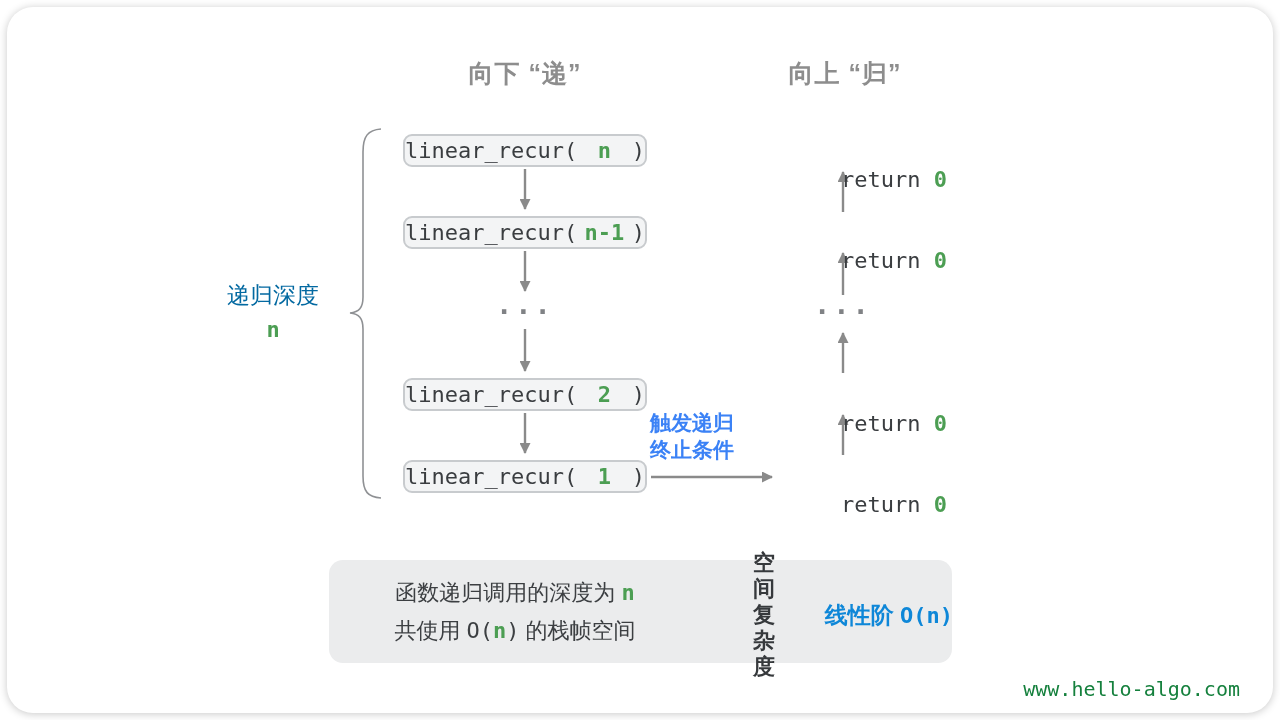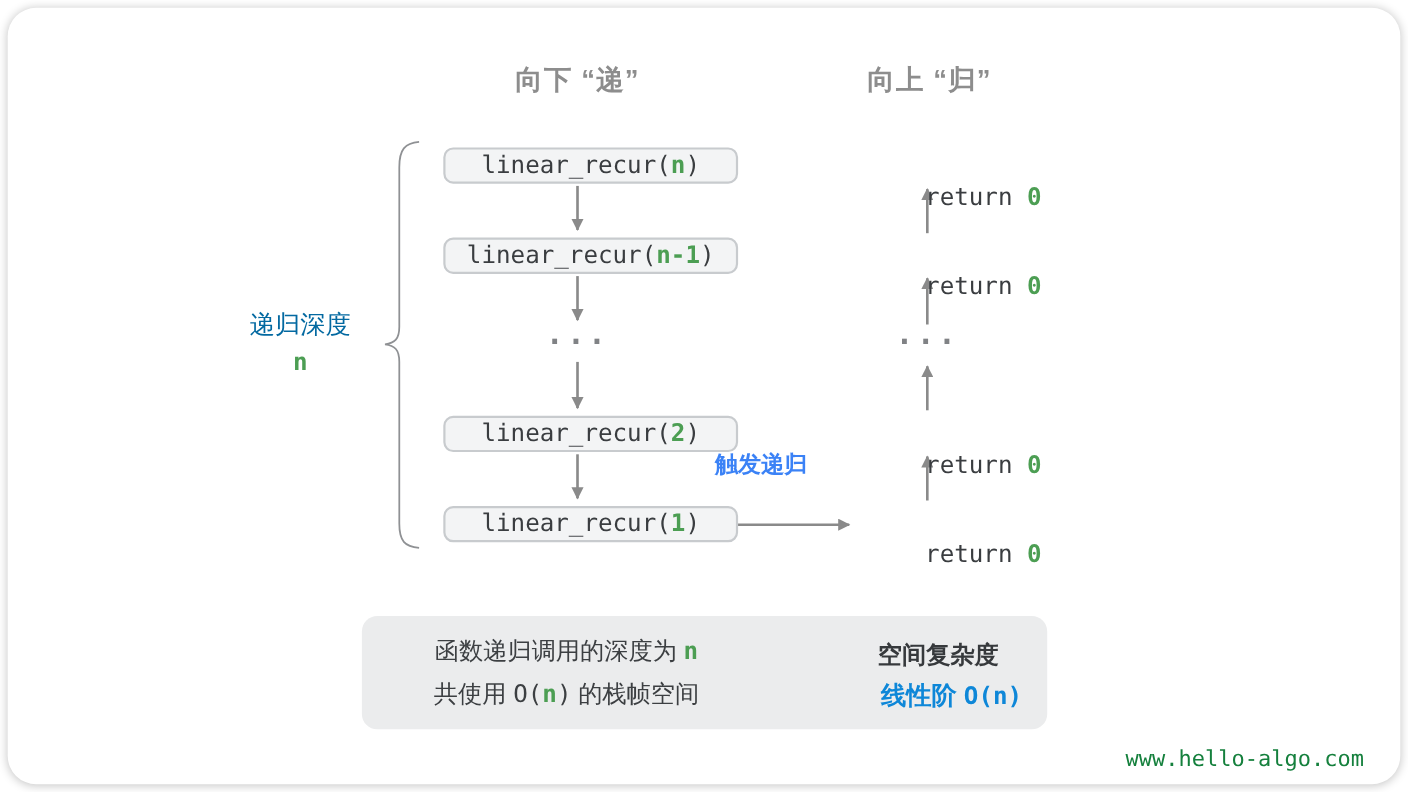--- a/index.html
+++ b/index.html
@@ -3,23 +3,23 @@
 <meta charset="utf-8">
 <style>
   html,body{margin:0;padding:0;background:#ffffff;}
   .stage{position:relative;width:1280px;height:720px;overflow:hidden;
          font-family:"Liberation Sans","DejaVu Sans",sans-serif;}
   .card{position:absolute;left:7px;top:7px;right:7px;bottom:7px;background:#ffffff;
         border-radius:26px;box-shadow:0 1px 9px rgba(0,0,0,0.22);}
   .mono{font-family:"DejaVu Sans Mono","Liberation Mono",monospace;}
   .hdr{position:absolute;top:57px;width:240px;height:32px;line-height:32px;text-align:center;
        font-size:25px;font-weight:bold;color:#8d8d8d;letter-spacing:1px;}
-  .call-box{position:absolute;left:403px;width:268px;height:33px;background:#f3f4f5;
+  .call-box{position:absolute;left:403px;width:244px;height:33px;background:#f3f4f5;
             border:2px solid #c8cbce;border-radius:9px;box-sizing:border-box;
-            display:flex;align-items:center;justify-content:center;
+            display:flex;align-items:center;justify-content:space-between;
             font-family:"DejaVu Sans Mono","Liberation Mono",monospace;
             font-size:22px;color:#3a3d40;white-space:pre;}
   .arg{font-weight:bold;color:#4c9e53;}
   .ret{position:absolute;left:788px;width:200px;height:30px;line-height:30px;text-align:left;
        font-family:"DejaVu Sans Mono","Liberation Mono",monospace;
        font-size:22px;color:#3a3d40;white-space:pre;}
   .ret .val{font-weight:bold;color:#4c9e53;}
   .dots{position:absolute;width:140px;height:30px;text-align:center;
         font-family:"DejaVu Sans Mono","Liberation Mono",monospace;
         font-size:27px;font-weight:bold;color:#808285;letter-spacing:3px;line-height:26px;}
@@ -30,21 +30,21 @@
            font-size:22px;font-weight:bold;color:#4c9e53;}
   .trigger{position:absolute;left:602px;top:409px;width:180px;text-align:center;
            font-size:21px;font-weight:bold;color:#3b82f6;line-height:27px;}
   .summary-box{position:absolute;left:329px;top:560px;width:623px;height:103px;
                background:#ebeced;border-radius:14px;}
   .sum-left{position:absolute;left:340px;top:560px;width:350px;height:103px;
             display:flex;flex-direction:column;align-items:center;justify-content:center;
             gap:8px;font-size:22px;color:#3c3f42;}
   .sum-line{white-space:pre;line-height:30px;}
   .sum-right{position:absolute;left:753px;top:560px;width:200px;height:110px;
-             display:flex;flex-direction:column;align-items:center;justify-content:center;
+             display:flex;flex-direction:row;align-items:center;justify-content:center;
              gap:9px;}
   .sum-title{font-size:22px;font-weight:bold;color:#36393c;line-height:26px;}
   .sum-result{font-size:23px;font-weight:bold;color:#0e87d8;white-space:pre;line-height:28px;margin-left:24px;}
   .blue-mono{font-family:"DejaVu Sans Mono","Liberation Mono",monospace;font-size:22px;}
   .watermark{position:absolute;left:1000px;top:677px;width:240px;text-align:right;
              font-family:"DejaVu Sans Mono","Liberation Mono",monospace;
              font-size:20px;color:#15803d;}
   svg.layer{position:absolute;left:0;top:0;width:1280px;height:720px;pointer-events:none;}
 </style>
 </head>
@@ -106,20 +106,21 @@
   <div class="dots" style="left:773px;top:292px">...</div>
   <div class="ret" style="top:379px">
     <span>return </span><span class="val">0</span>
   </div>
   <div class="ret" style="top:460px">
     <span>return </span><span class="val">0</span>
   </div>
 
   <div class="trigger">
     <div>触发递归</div>
+    <div>终止条件</div>
   </div>
 
   <div class="summary-box"></div>
   <div class="sum-left">
     <div class="sum-line"><span>函数递归调用的深度为 </span><span class="arg mono">n</span></div>
     <div class="sum-line"><span>共使用 </span><span class="mono">O(</span><span class="arg mono">n</span><span class="mono">)</span><span> 的栈帧空间</span></div>
   </div>
   <div class="sum-right">
     <div class="sum-title">空间复杂度</div>
     <div class="sum-result"><span>线性阶 </span><span class="blue-mono">O(n)</span></div>

